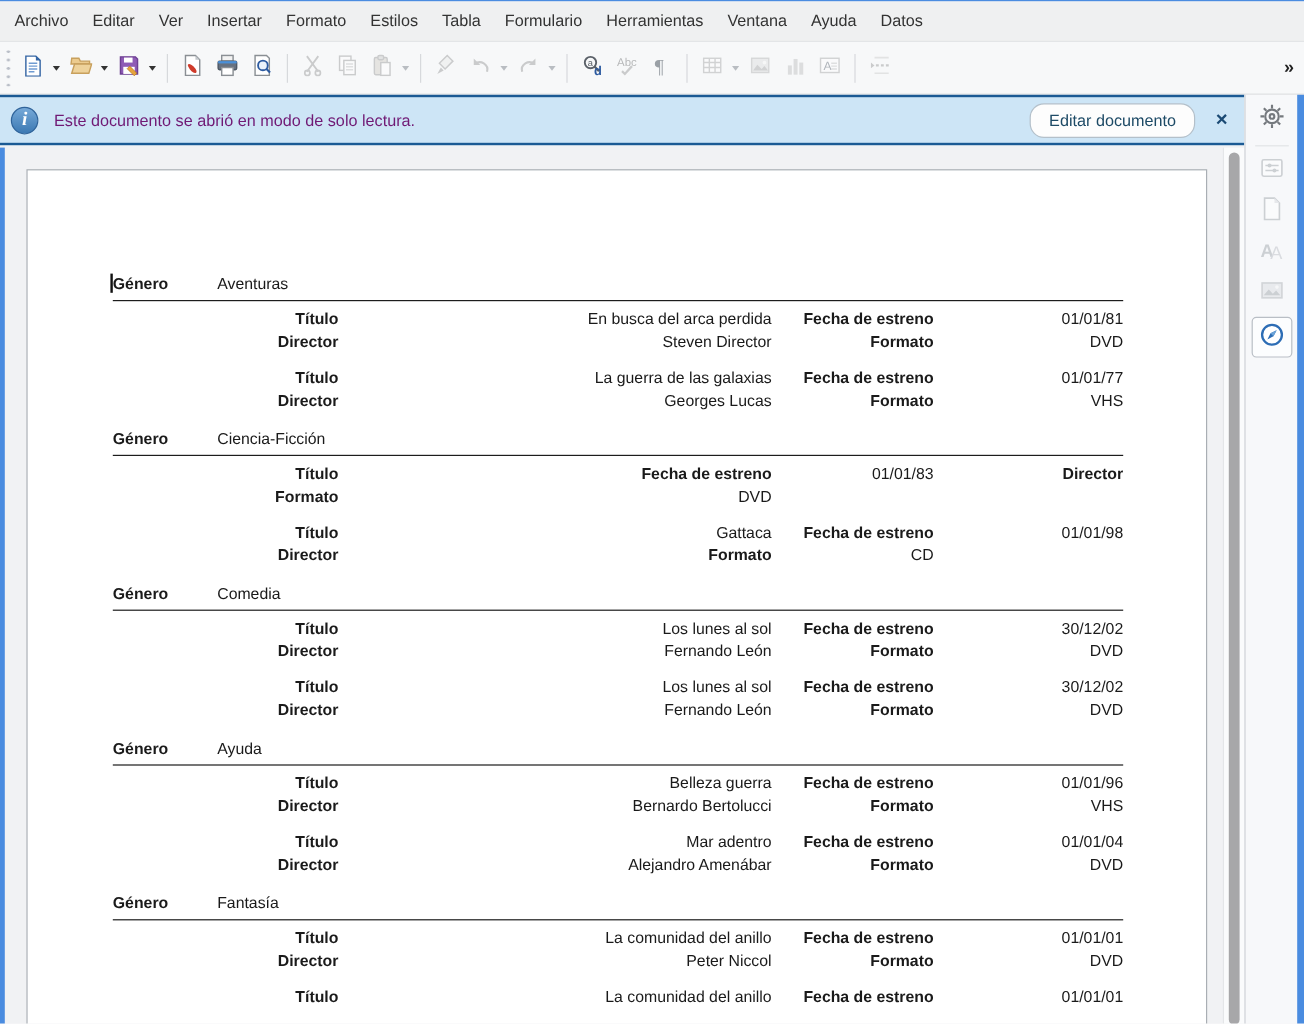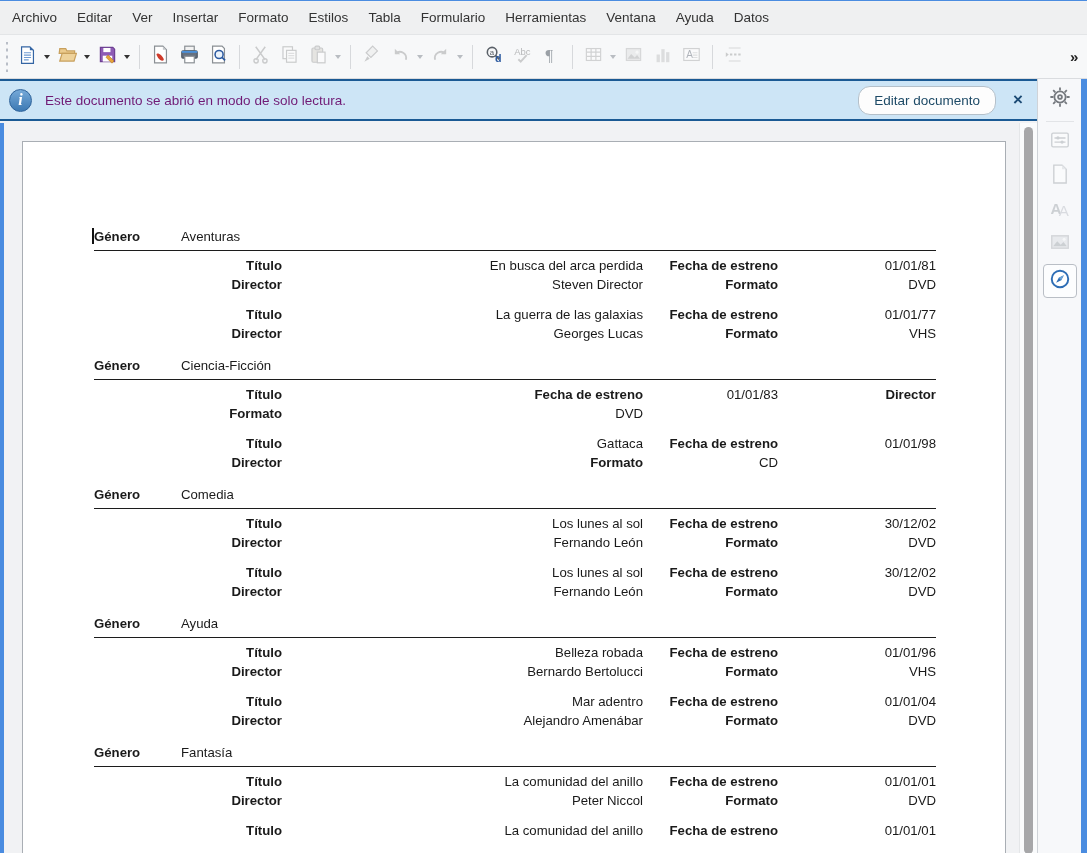--- a/index.html
+++ b/index.html
@@ -356,21 +356,21 @@
             </div>
           </section>
           <section class="section">
             <div class="sec-header">
               <span class="sec-genre-label">Género</span>
               <span class="sec-genre-value">Ayuda</span>
             </div>
             <div class="sec-rule"></div>
             <div class="movie">
               <span class="lbl">Título</span>
-              <span class="val">Belleza robada</span>
+              <span class="val">Belleza guerra</span>
               <span class="lbl">Fecha de estreno</span>
               <span class="val">01/01/96</span>
               <span class="lbl">Director</span>
               <span class="val">Bernardo Bertolucci</span>
               <span class="lbl">Formato</span>
               <span class="val">VHS</span>
             </div>
             <div class="movie">
               <span class="lbl">Título</span>
               <span class="val">Mar adentro</span>

